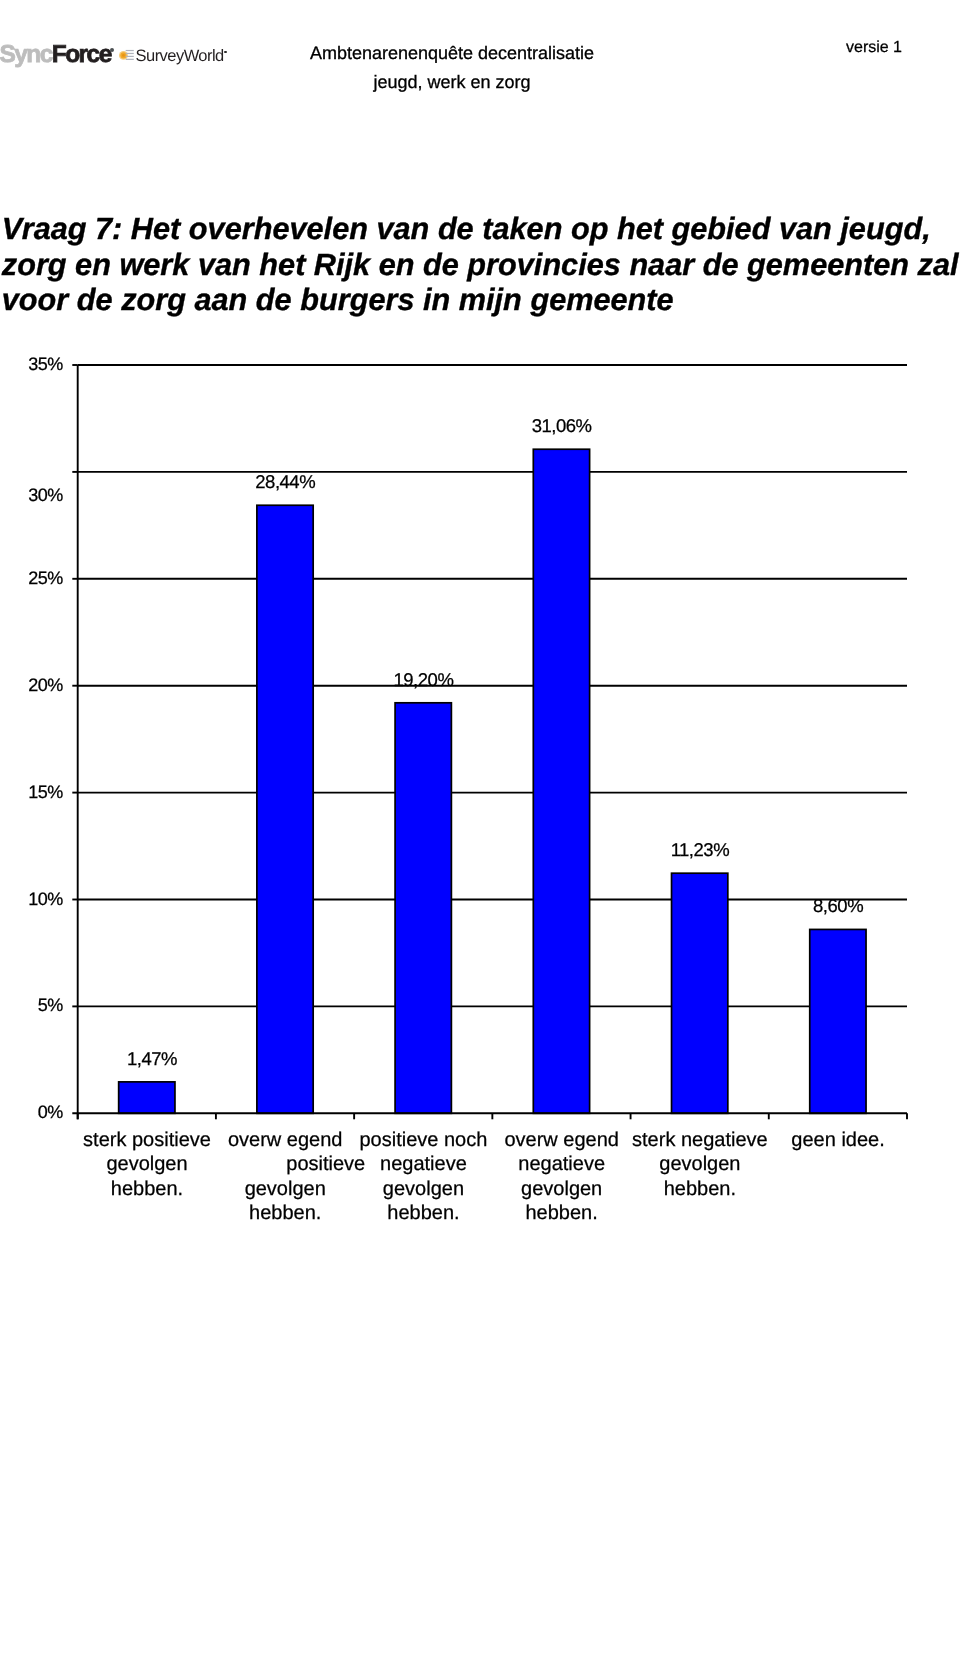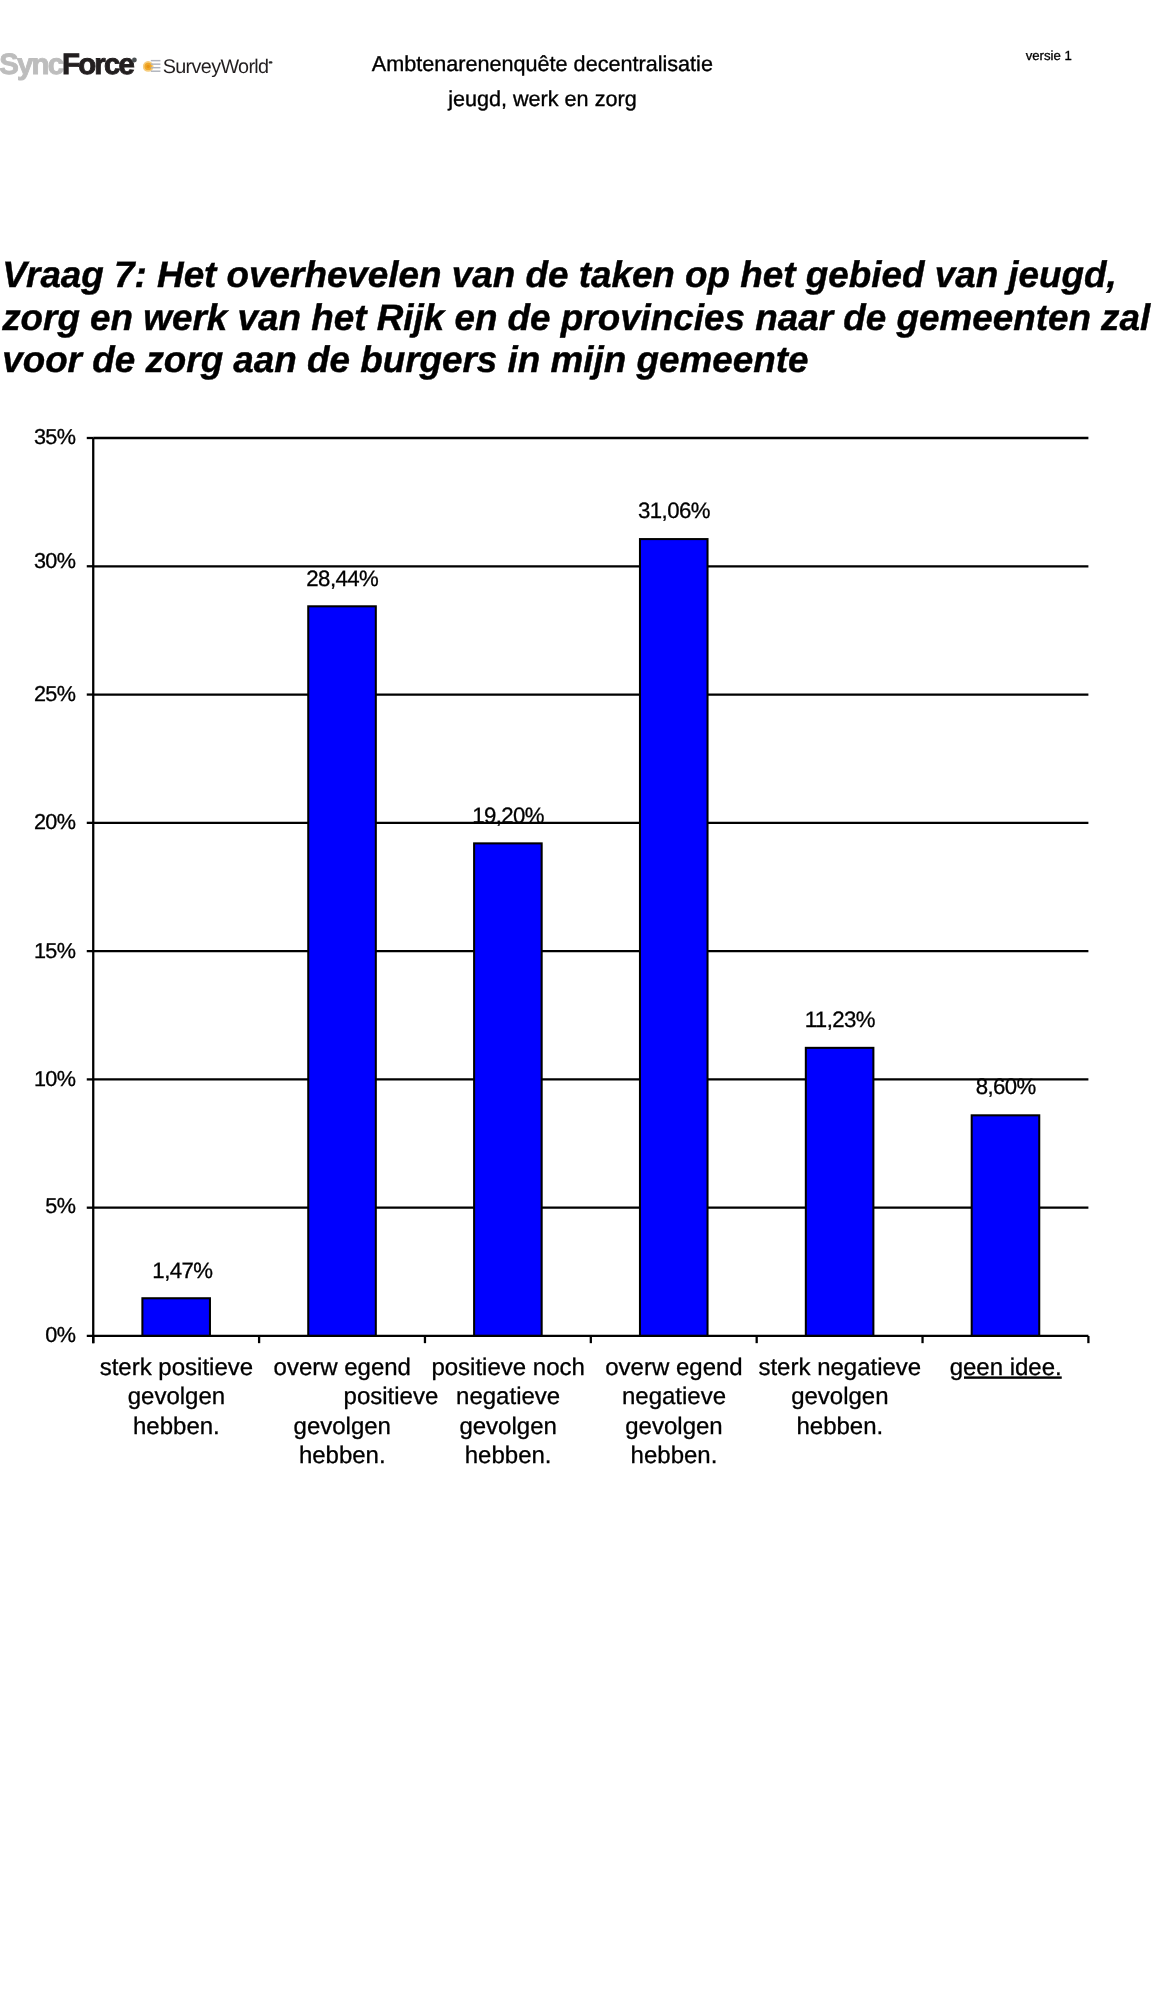--- a/index.html
+++ b/index.html
@@ -13,21 +13,21 @@
   .logo-text{position:absolute;left:-0.6px;top:3.2px;font-weight:bold;font-size:24.5px;letter-spacing:-1.55px;line-height:24.5px;white-space:nowrap;}
   .logo-sync{color:#bdbdbd;-webkit-text-stroke:0.75px #bdbdbd;}
   .logo-force{color:#231f20;-webkit-text-stroke:0.75px #231f20;}
   .logo-reg{display:inline-block;width:4.3px;height:4.3px;border-radius:50%;background:#4a4f52;vertical-align:top;margin-left:-1.2px;margin-top:4.5px;font-size:0;color:transparent;overflow:hidden;}
   .sw-wrap{position:absolute;left:118px;top:4px;height:24px;white-space:nowrap;}
   .sw-icon{position:absolute;left:0.5px;top:4.9px;width:15.2px;height:13.4px;}
   .sw-text{position:absolute;left:17.6px;top:2.2px;font-size:16.5px;line-height:21px;color:#231f20;letter-spacing:-0.55px;white-space:nowrap;}
   .sw-reg{display:inline-block;width:2.7px;height:2.7px;border-radius:50%;background:#2a2a2a;vertical-align:top;margin-left:0.3px;margin-top:4.5px;font-size:0;color:transparent;overflow:hidden;}
 
   .doc-title{position:absolute;left:202px;top:-1.4px;width:500px;text-align:center;font-size:18px;line-height:29.2px;color:#000;-webkit-text-stroke:0.3px #000;}
-  .version{position:absolute;left:814px;top:-0.8px;width:120px;text-align:center;font-size:11px;line-height:17px;color:#000;-webkit-text-stroke:0.25px #000;}
+  .version{position:absolute;left:814px;top:-0.8px;width:120px;text-align:center;font-size:16px;line-height:17px;color:#000;-webkit-text-stroke:0.25px #000;}
 
   
   .question{position:absolute;left:1.8px;top:171px;width:960px;font-size:30.7px;line-height:35.6px;font-weight:bold;font-style:italic;color:#000;-webkit-text-stroke:0.35px #000;}
   .question div{white-space:nowrap;}
 
   
   .chart{position:absolute;left:0;top:0;width:960px;height:1250px;}
   .chart svg{position:absolute;left:0;top:0;width:960px;height:1250px;}
   .ytick{position:absolute;text-align:right;font-size:18px;line-height:18px;color:#000;width:63.3px;letter-spacing:-0.55px;-webkit-text-stroke:0.25px #000;}
   .dlabel{position:absolute;text-align:center;font-size:18.5px;line-height:18.5px;color:#000;width:160px;letter-spacing:-0.48px;-webkit-text-stroke:0.25px #000;}
@@ -109,21 +109,21 @@
           <line x1="907" y1="1073.3" x2="907" y2="1079.3" stroke="#000" stroke-width="1.9"></line>
         </g>
     </svg>
     <div id="yticks">
         <div class="ytick" style="left: -0.6px; top: 1063.3px;">0%</div>
         <div class="ytick" style="left: -0.6px; top: 956.4px;">5%</div>
         <div class="ytick" style="left: -0.6px; top: 849.5px;">10%</div>
         <div class="ytick" style="left: -0.6px; top: 742.6px;">15%</div>
         <div class="ytick" style="left: -0.6px; top: 635.7px;">20%</div>
         <div class="ytick" style="left: -0.6px; top: 528.8px;">25%</div>
-        <div class="ytick" style="left: -0.6px; top: 418px;">30%</div>
+        <div class="ytick" style="left: -0.6px; top: 446px;">30%</div>
         <div class="ytick" style="left: -0.6px; top: 315px;">35%</div>
       </div>
     <div id="dlabels">
         <div class="dlabel" style="left: 72px; top: 1009.87px;">1,47%</div>
         <div class="dlabel" style="left: 205.225px; top: 433.253px;">28,44%</div>
         <div class="dlabel" style="left: 343.442px; top: 630.804px;">19,20%</div>
         <div class="dlabel" style="left: 481.658px; top: 377.237px;">31,06%</div>
         <div class="dlabel" style="left: 619.875px; top: 801.203px;">11,23%</div>
         <div class="dlabel" style="left: 758.092px; top: 857.432px;">8,60%</div>
       </div>
@@ -149,21 +149,21 @@
           <div style="white-space: nowrap;">overw egend</div>
           <div style="white-space: nowrap;">negatieve</div>
           <div style="white-space: nowrap;">gevolgen</div>
           <div style="white-space: nowrap;">hebben.</div>
         </div>
         <div class="xlabel" style="left: 619.875px; top: 1087.9px;">
           <div style="white-space: nowrap;">sterk negatieve</div>
           <div style="white-space: nowrap;">gevolgen</div>
           <div style="white-space: nowrap;">hebben.</div>
         </div>
-        <div class="xlabel" style="left: 758.092px; top: 1087.9px; text-decoration: underline;">
+        <div class="xlabel" style="left: 758.092px; top: 1087.9px;">
           <div style="white-space: nowrap;">geen idee.</div>
         </div>
       </div>
   </div>
 
   <div class="footer-right">10 van 23</div>
 
 </div>
 
 </body></html>

